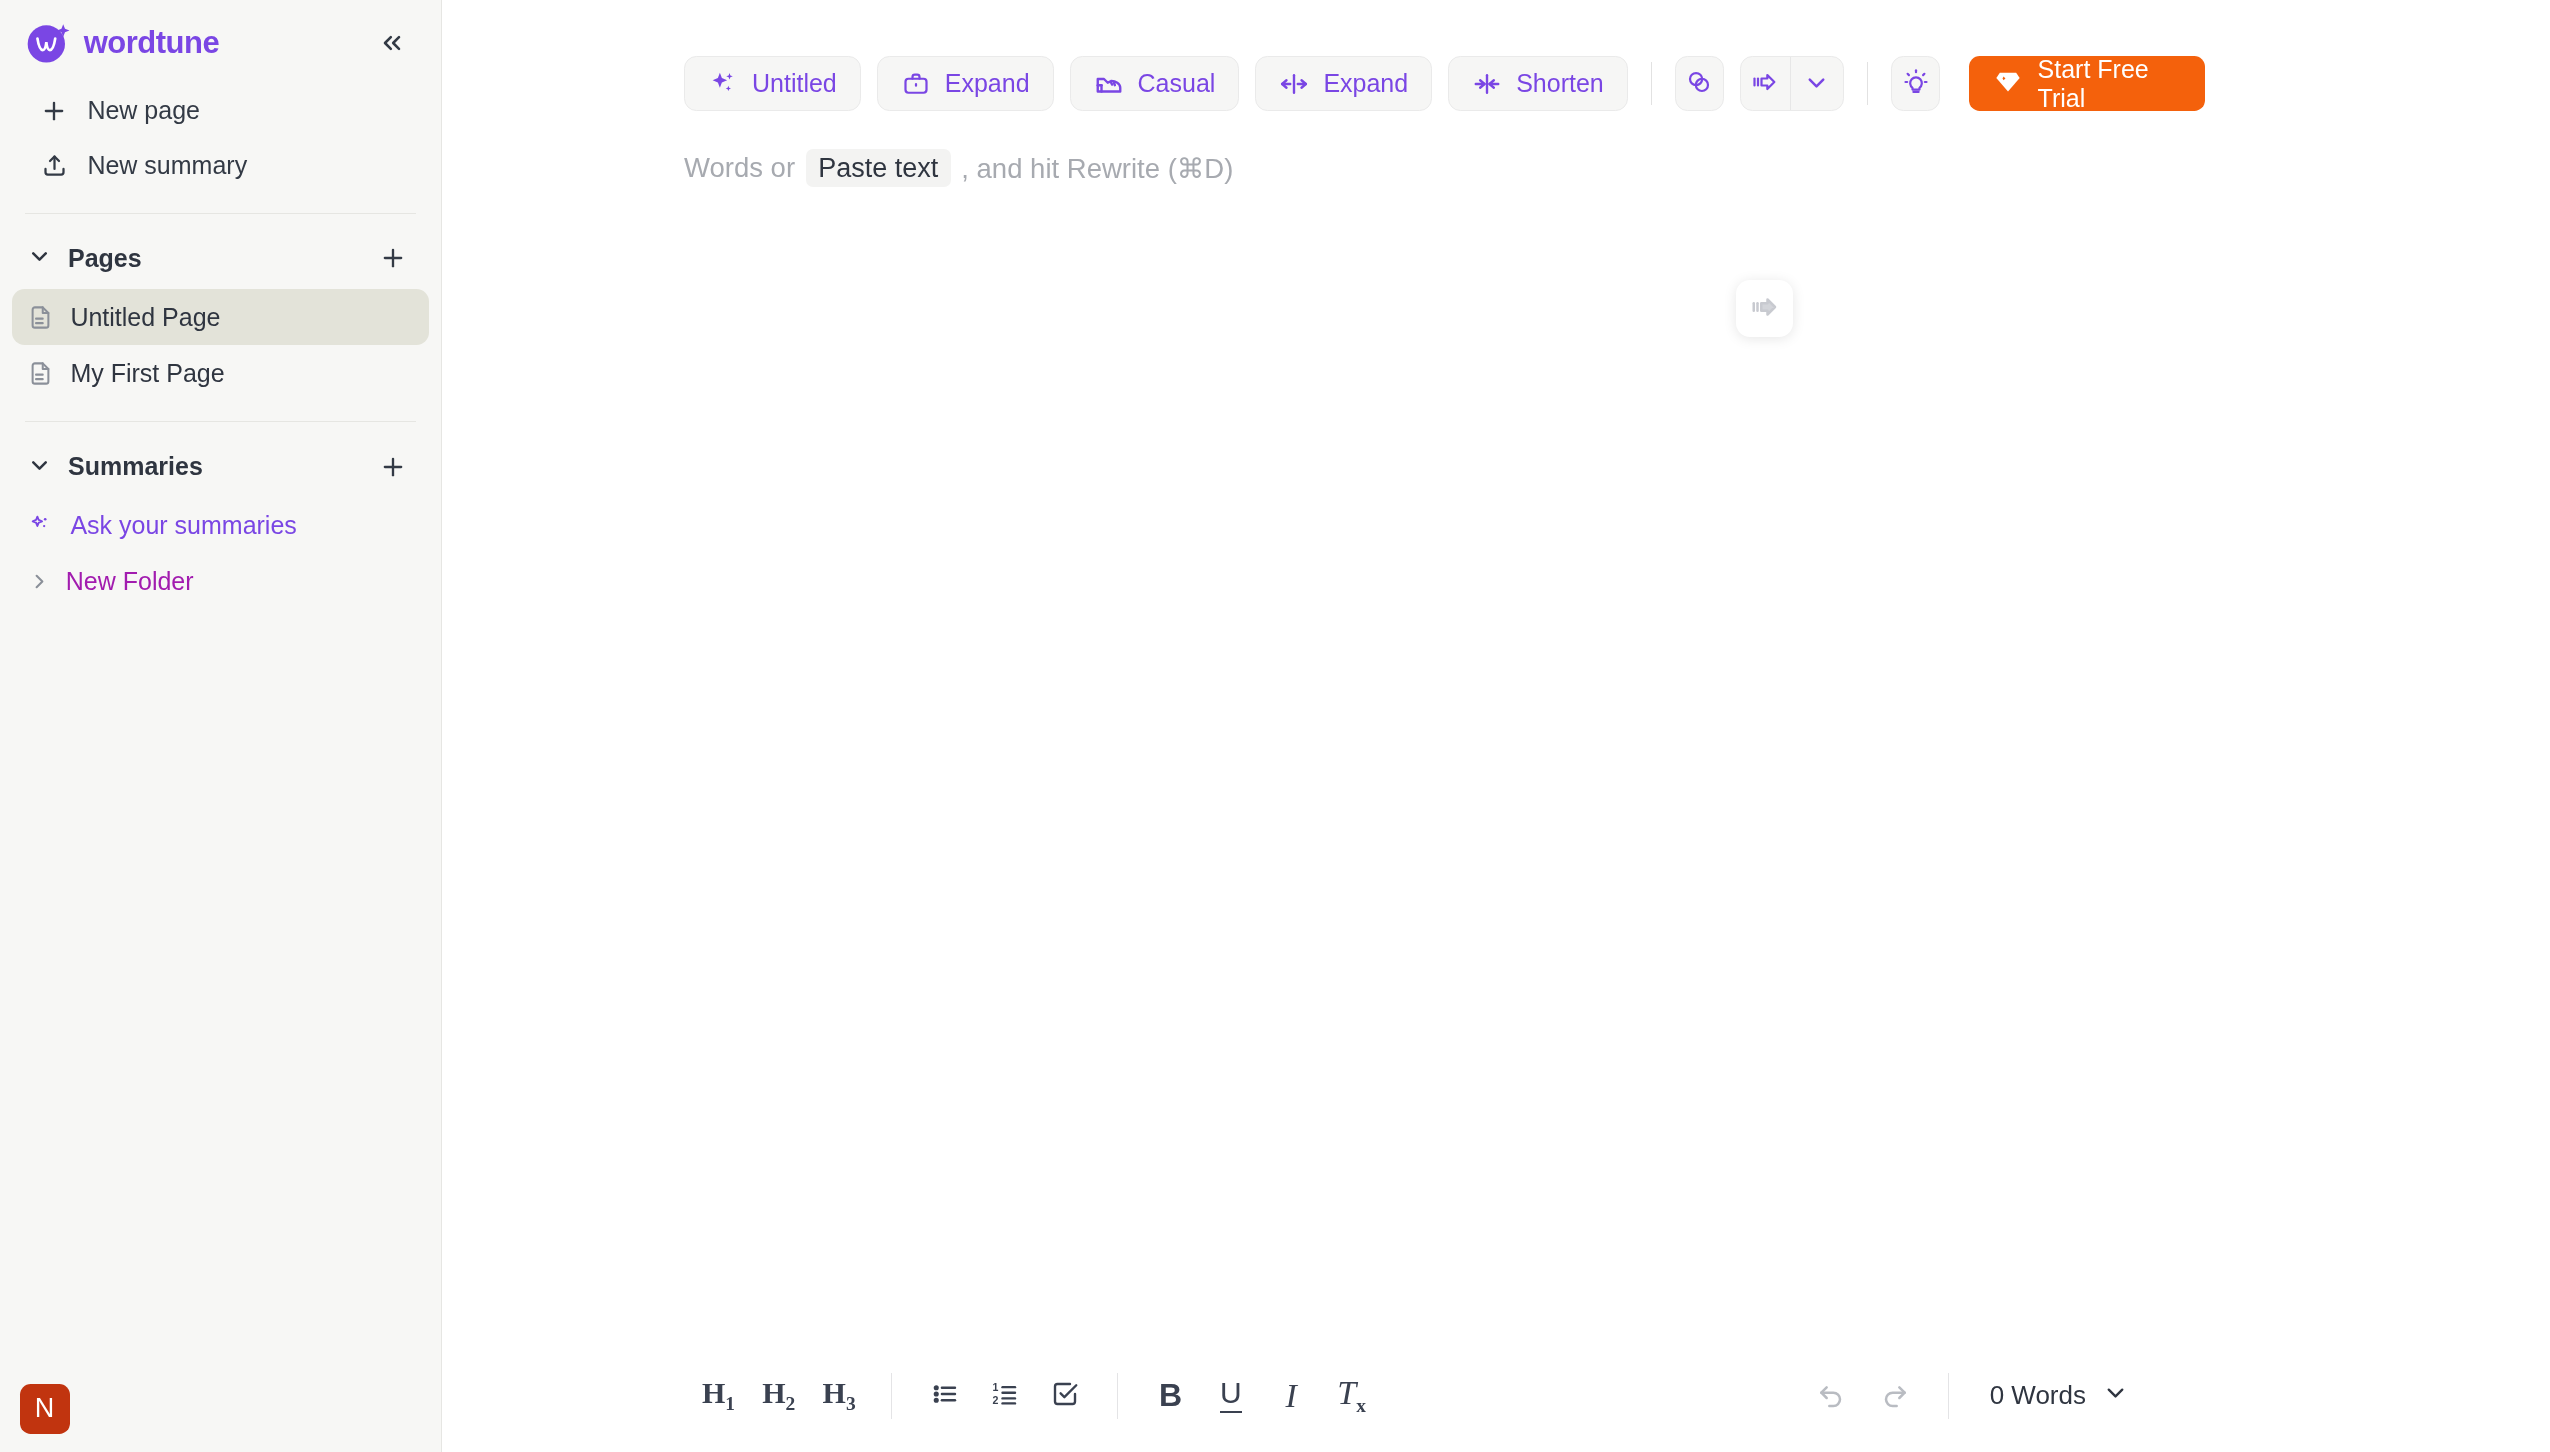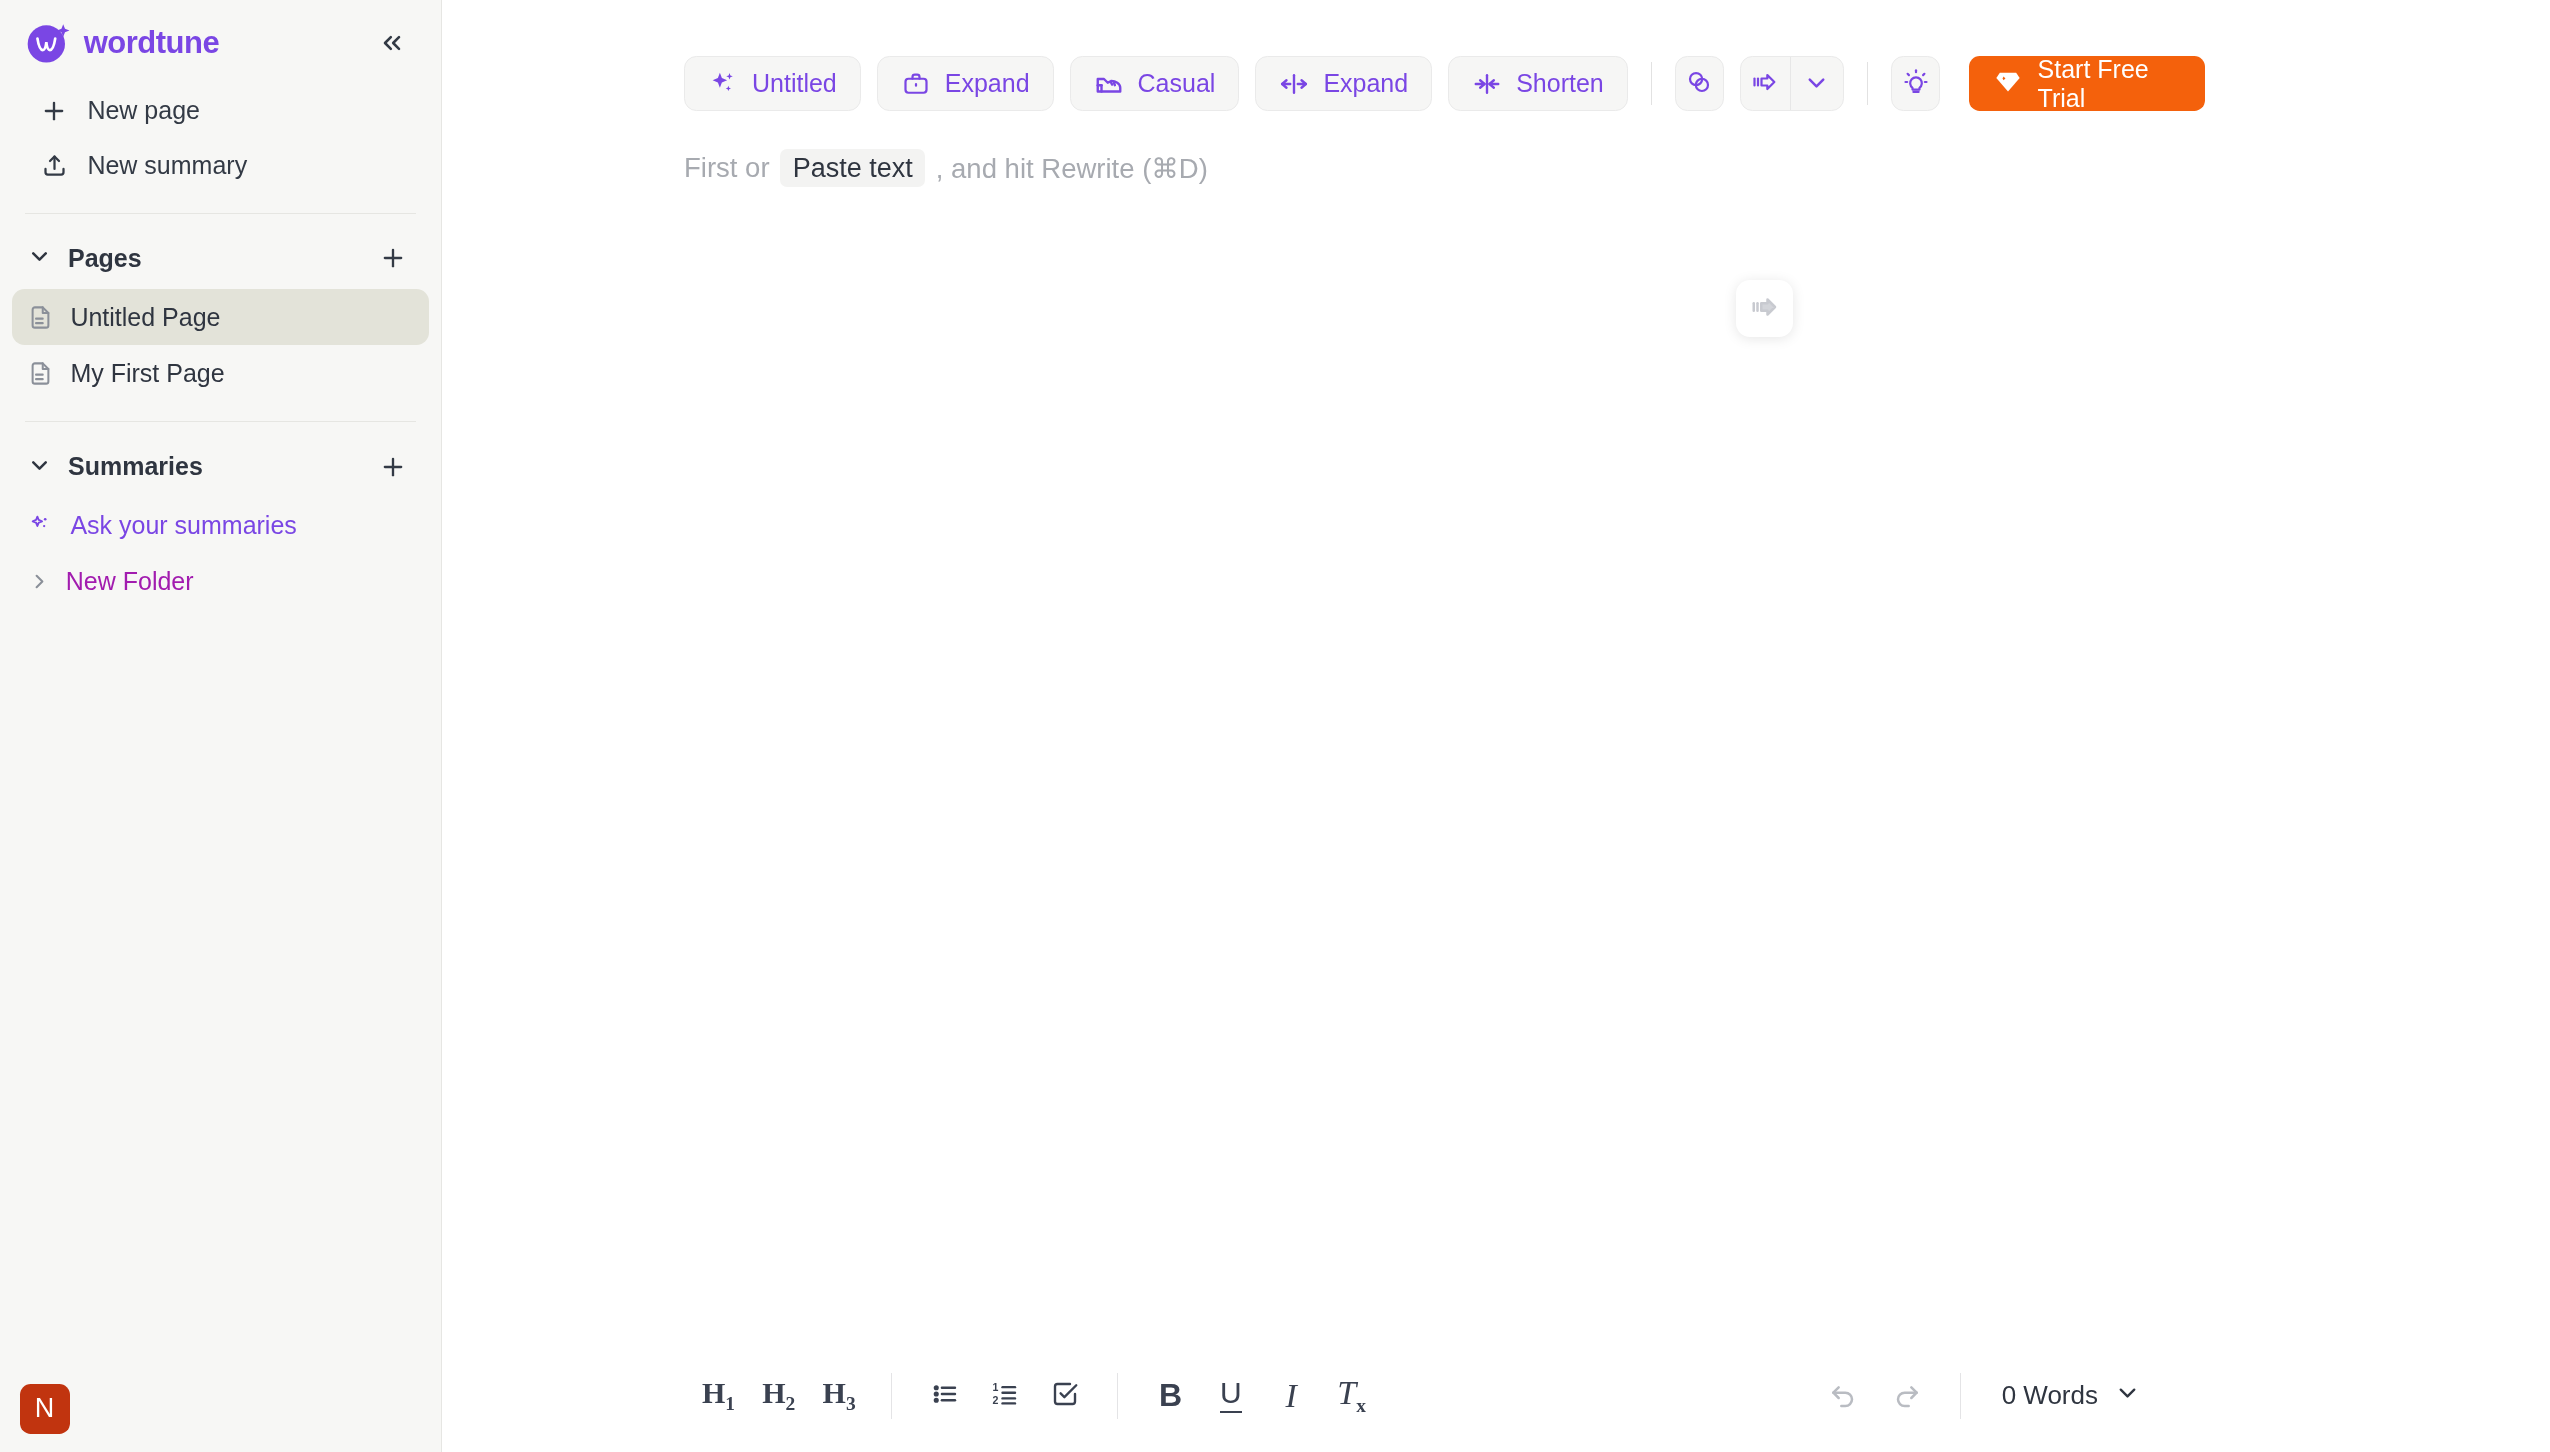--- a/index.html
+++ b/index.html
@@ -133,21 +133,21 @@
   .float-btn {
     position: absolute; right: 412px; top: 156px;
     width: 57px; height: 57px; border-radius: 14px;
     background:#ffffff; box-shadow: 0 1.8px 12.4px rgba(0,0,0,0.10);
     display:flex; align-items:center; justify-content:center;
     color:#c8cad0; cursor:pointer;
   }
 
   
   .bottombar {
-    position:absolute; left:0; right:4px; bottom:0;
+    position:absolute; left:0; right:16px; bottom:0;
     height: 115px; display:flex; align-items:center;
     padding: 0 46px 0 36px;
   }
   .bb-left { display:flex; align-items:center; gap: 5.3px; padding-left: 213px;}
   .bb-right { margin-left:auto; display:flex; align-items:center; gap: 7px; }
   .bb-btn {
     width: 55px; height: 55px; border-radius: 9px; cursor:pointer;
     display:flex; align-items:center; justify-content:center;
     color:#3a4150;
   }
@@ -421,21 +421,21 @@
             <path d="M5 5h14l3 4.5L12 21 2 9.5z"></path>
             <path d="M8.2 8.2l1.6 1.6-1.6 1.6-.9-1.6z" fill="#f4610c"></path>
           </svg>
         </span>
         <span>Start Free Trial</span>
       </div>
     </div>
 
     <div class="editor-wrap">
       <div class="placeholder">
-        <span>First or</span>
+        <span>Words or</span>
         <span class="chip">Paste text</span>
         <span>, and hit Rewrite (⌘D)</span>
       </div>
       <div class="float-btn">
         <span>
           <svg width="30" height="30" viewBox="0 0 24 24" fill="none" stroke="#c8cad0" stroke-width="2" stroke-linecap="round" stroke-linejoin="round">
             <line x1="3" y1="9" x2="3" y2="15"></line>
               <line x1="6" y1="9" x2="6" y2="15"></line>
             <path d="M9 9h5V6l6 6-6 6v-3H9z" fill="#d3d5da" stroke="#c8cad0"></path>
           </svg>

